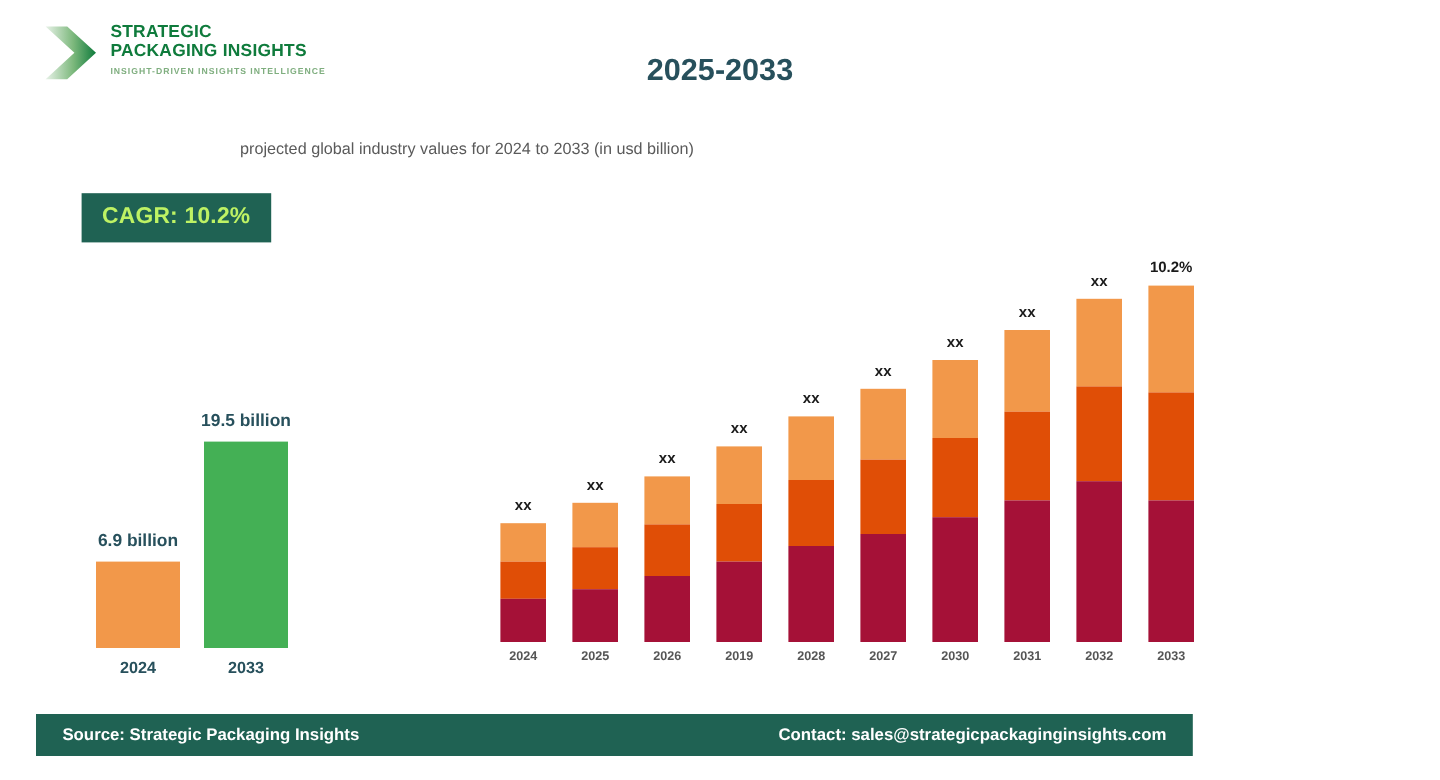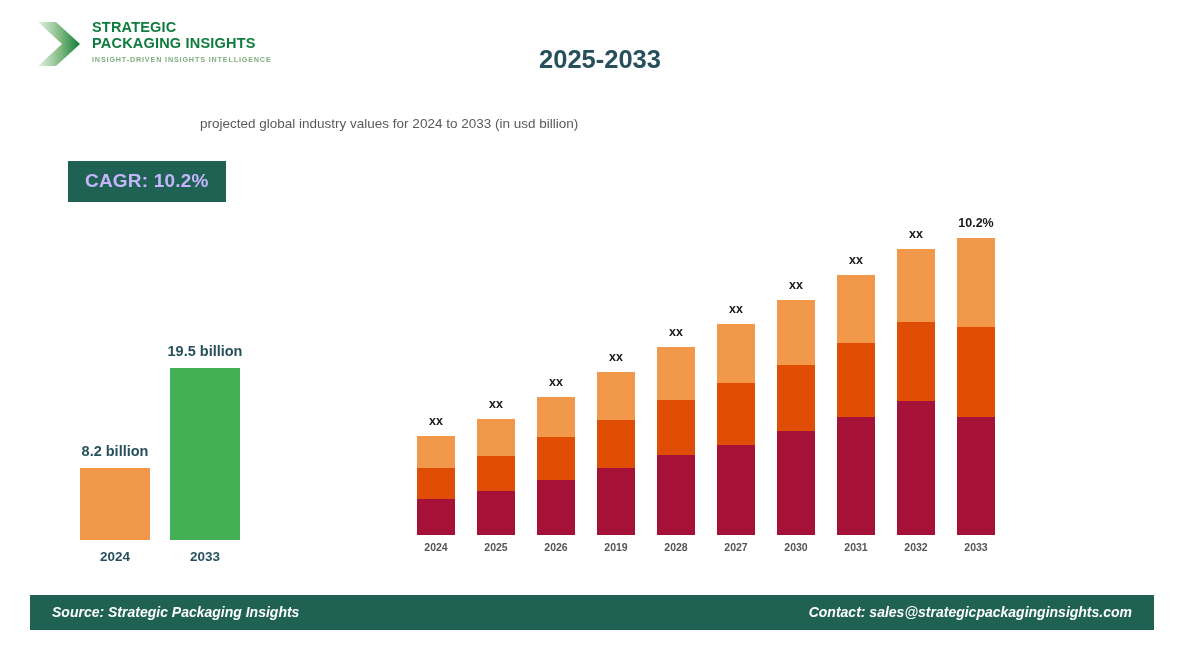--- a/index.html
+++ b/index.html
@@ -29,21 +29,21 @@
     font-size:25.5px;font-weight:bold;line-height:35px;
   }
   #subtitle{
     position:absolute;left:200px;top:116px;width:800px;
     text-align:left;color:#5A5A5A;font-size:13.5px;
   }
 
   
   #cagr{
     position:absolute;left:68px;top:161px;
-    background:#1F6253;color:#c4b5fd;
+    background:#1F6253;color:#bef264;
     padding:9px 17px 10px 17px;
     font-size:19px;font-weight:bold;letter-spacing:.2px;
   }
 
   
   #left-chart{position:absolute;left:60px;top:320px;width:210px;height:250px;}
   .lb-wrap{position:absolute;bottom:30px;width:70px;}
   .lb-label{
     position:absolute;bottom:100%;left:-22px;width:114px;margin-bottom:9px;
     text-align:center;color:#27505C;font-size:14.5px;font-weight:bold;
@@ -59,22 +59,22 @@
   #stack-chart{position:absolute;left:405px;top:195px;width:600px;height:365px;}
   .sb{position:absolute;bottom:25px;width:38px;}
   .sb-top{position:absolute;bottom:100%;left:-16px;width:70px;margin-bottom:8px;
     text-align:center;font-size:12.5px;font-weight:bold;color:#1A1A1A;white-space:nowrap;}
   .seg{width:100%;display:block;}
   .sb-year{position:absolute;top:100%;left:-16px;width:70px;margin-top:6px;
     text-align:center;font-size:10.5px;font-weight:bold;color:#555555;}
 
   
   #footer{
-    position:absolute;left:30px;top:595px;width:1124px;height:35px;
-    background:#1F6253;color:#ffffff;font-style:italic;
+    position:absolute;left:30px;top:595px;width:964px;height:35px;
+    background:#1F6253;color:#ffffff;
   }
   #footer .src{position:absolute;left:22px;top:9px;font-size:14px;font-weight:bold;}
   #footer .ctc{position:absolute;right:22px;top:9px;font-size:14px;font-weight:bold;}
 </style>
 </head>
 <body>
 
 <div id="logo">
   <span class="chev">
     <svg width="52" height="52" viewBox="0 0 52 52">
@@ -97,21 +97,21 @@
 
 <div id="title">
   <div>2025-2033</div>
 </div>
 <div id="subtitle">projected global industry values for 2024 to 2033 (in usd billion)</div>
 
 <div id="cagr">CAGR: 10.2%</div>
 
 <div id="left-chart">
     <div class="lb-wrap" style="left: 20px;">
-      <div class="lb-label">8.2 billion</div>
+      <div class="lb-label">6.9 billion</div>
       <div class="lb-bar" style="height: 72px; background: rgb(242, 152, 74);"></div>
       <div class="lb-year">2024</div>
     </div>
     <div class="lb-wrap" style="left: 110px;">
       <div class="lb-label">19.5 billion</div>
       <div class="lb-bar" style="height: 172px; background: rgb(68, 176, 85);"></div>
       <div class="lb-year">2033</div>
     </div>
   </div>
 

